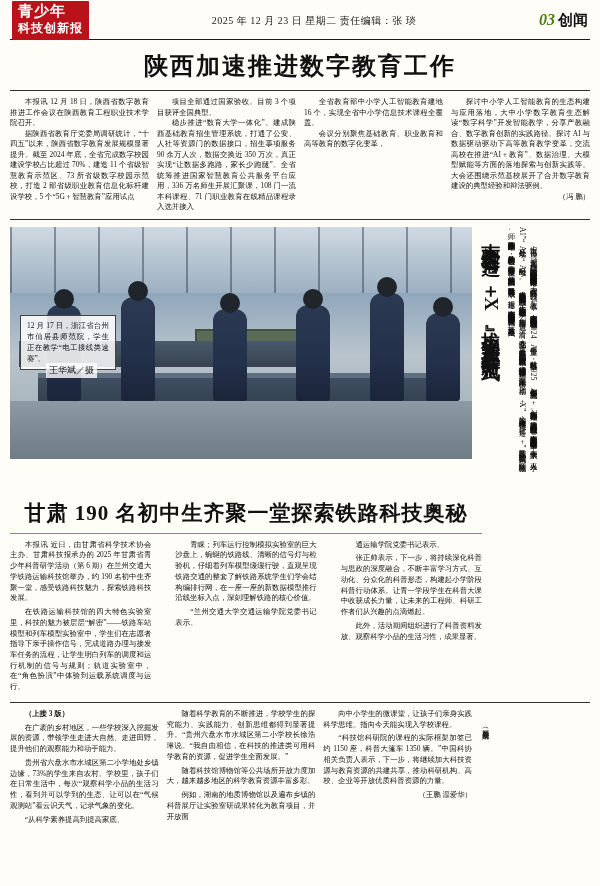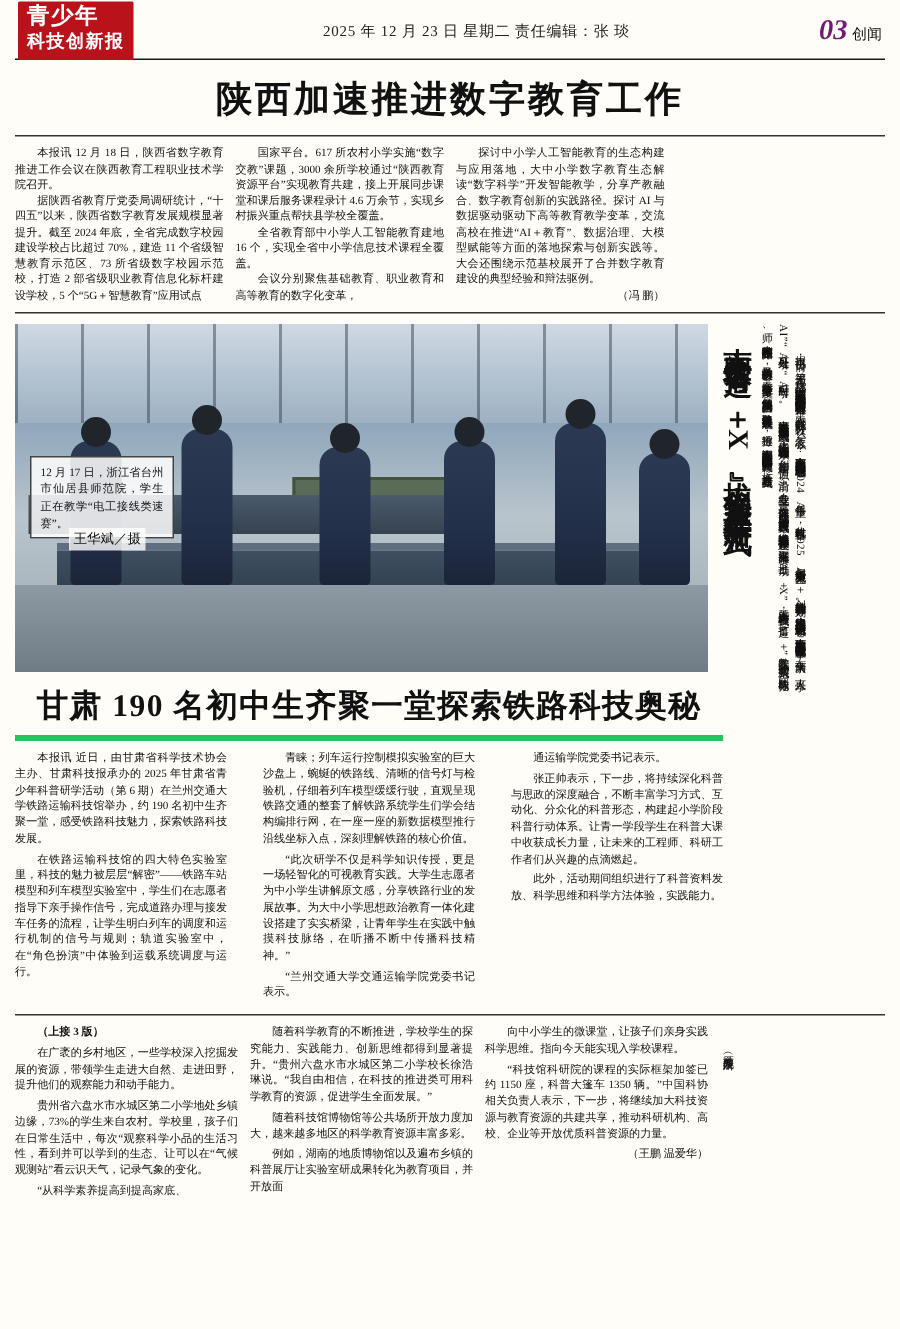--- a/index.html
+++ b/index.html
@@ -29,22 +29,22 @@
     line-height:1.05;
     border-radius:1px;
     white-space:nowrap;
   }
   .logo .l2 { font-size:12px; }
   .masthead-center {
     font-size:10px; color:#222; letter-spacing:.5px;
     flex:1; text-align:center;
   }
   .masthead-right { display:flex; align-items:baseline; gap:3px; }
-  .pagenum { color:#701a75; font-size:19px; font-weight:bold; font-style:italic; font-family:"Liberation Serif",serif; }
-  .sectname { font-size:10px; font-weight:normal; }
+  .pagenum { color:#4d7c0f; font-size:16px; font-weight:bold; font-style:italic; font-family:"Liberation Serif",serif; }
+  .sectname { font-size:15px; font-weight:bold; }
 
   
   .headline {
     font-size:24px; font-weight:bold; letter-spacing:2px;
     text-align:center; padding:10px 0 8px 0;
     font-family:"Liberation Serif","DejaVu Serif",serif;
   }
   .rule { border-top:1px solid #333; margin:0 0 6px 0; }
 
   
@@ -139,22 +139,23 @@
     writing-mode:vertical-rl;
     font-size:7.4px; line-height:1.5; letter-spacing:.3px;
     height:232px; text-align:justify;
   }
   .vert-body p { margin:0 0 0 0; text-indent:2em; }
 
   
   .headline2 {
     font-size:21px; font-weight:bold; letter-spacing:1px;
     text-align:center; padding:8px 0 6px 0;
-    border-bottom:4px solid #22c55e;
+    border-bottom:1px solid #22c55e;
     width:472px;
+    margin-top:32px;
   }
   .mid2 { display:grid; grid-template-columns:1fr 110px; gap:8px; }
   .three-cols {
     display:grid; grid-template-columns:repeat(3,1fr); gap:24px;
     font-size:7.4px; line-height:1.45; text-align:justify;
     padding-top:6px;
   }
   .three-cols p { margin:0 0 3px 0; text-indent:2em; }
 
   
@@ -191,21 +192,24 @@
 
   <div class="headline">陕西加速推进数字教育工作</div>
   <div class="rule"></div>
 
   <div class="top-cols">
     <div>
       <p class="lead">本报讯 12 月 18 日，陕西省数字教育推进工作会议在陕西教育工程职业技术学院召开。</p>
       <p>据陕西省教育厅党委局调研统计，“十四五”以来，陕西省数字教育发展规模显著提升。截至 2024 年底，全省完成数字校园建设学校占比超过 70%，建造 11 个省级智慧教育示范区、73 所省级数字校园示范校，打造 2 部省级职业教育信息化标杆建设学校，5 个“5G＋智慧教育”应用试点</p>
     </div>
     <div>
-      <p>国家平台。617 所农村小学实施“数字交教”课题，3000 余所学校通过“陕西教育资源平台”实现教育共建，接上开展同步课堂和课后服务课程录计 4.6 万余节，实现乡村振兴重点帮扶县学校全覆盖。</p>
+      <p>项目全部通过国家验收。目前 3 个项目获评全国典型。</p>
+      <p>稳步推进“数育大学一体化”。建成陕西基础教育招生管理系统，打通了公安、人社等资源门的数据接口，招生事项服务 90 余万人次，数据交换近 350 万次，真正实现“让数据多跑路，家长少跑腿”。全省统筹推进国家智慧教育公共服务平台应用，336 万名师生开展汇聚课，108 门一流本科课程、71 门职业教育在线精品课程录入选并接入</p>
+    </div>
+    <div>
       <p>全省教育部中小学人工智能教育建地 16 个，实现全省中小学信息技术课程全覆盖。</p>
       <p>会议分别聚焦基础教育、职业教育和高等教育的数字化变革，</p>
     </div>
     <div>
       <p>探讨中小学人工智能教育的生态构建与应用落地，大中小学数字教育生态解读“数字科学”开发智能教学，分享产教融合、数字教育创新的实践路径。探讨 AI 与数据驱动驱动下高等教育教学变革，交流高校在推进“AI＋教育”、数据治理、大模型赋能等方面的落地探索与创新实践等。大会还围绕示范基校展开了合并数字教育建设的典型经验和辩法驱例。</p>
       <p class="byline-r">（冯  鹏）</p>
     </div>
   </div>
 
   <div class="mid">
@@ -238,28 +242,27 @@
   <div class="mid2">
     <div>
       <div class="headline2">甘肃 190 名初中生齐聚一堂探索铁路科技奥秘</div>
       <div class="three-cols">
         <div>
           <p class="lead">本报讯 近日，由甘肃省科学技术协会主办、甘肃科技报承办的 2025 年甘肃省青少年科普研学活动（第 6 期）在兰州交通大学铁路运输科技馆举办，约 190 名初中生齐聚一堂，感受铁路科技魅力，探索铁路科技发展。</p>
           <p>在铁路运输科技馆的四大特色实验室里，科技的魅力被层层“解密”——铁路车站模型和列车模型实验室中，学生们在志愿者指导下亲手操作信号，完成道路办理与接发车任务的流程，让学生明白列车的调度和运行机制的信号与规则；轨道实验室中，在“角色扮演”中体验到运载系统调度与运行。</p>
         </div>
         <div>
           <p>青睐；列车运行控制模拟实验室的巨大沙盘上，蜿蜒的铁路线、清晰的信号灯与检验机，仔细着列车模型缓缓行驶，直观呈现铁路交通的整套了解铁路系统学生们学会结构编排行网，在一座一座的新数据模型推行沿线坐标入点，深刻理解铁路的核心价值。</p>
-          <p>“此次研学不仅是科学知识传授，更是一场轻智化的可视教育实践。大学生志愿者为中小学生讲解原文感，分享铁路行业的发展故事。为大中小学思想政治教育一体化建设搭建了实实桥梁，让青年学生在实践中触摸科技脉络，在听播不断中传播科技精神。”</p>
           <p>“兰州交通大学交通运输学院党委书记表示。</p>
           <p class="credit-line"></p>
         </div>
         <div>
           <p>通运输学院党委书记表示。</p>
           <p>张正帅表示，下一步，将持续深化科普与思政的深度融合，不断丰富学习方式、互动化、分众化的科普形态，构建起小学阶段科普行动体系。让青一学段学生在科普大课中收获成长力量，让未来的工程师、科研工作者们从兴趣的点滴燃起。</p>
-          <p>此外，活动期间组织进行了科普资料发放、科学思维和科学方法体验，实践能力。</p>
+          <p>此外，活动期间组织进行了科普资料发放、观察科学小品的生活习性，成果显著。</p>
         </div>
       </div>
     </div>
     <div></div>
   </div>
 
   <div class="bottom">
     <div>
       <p class="cont-head">（上接 3 版）</p>
       <p>在广袤的乡村地区，一些学校深入挖掘发展的资源，带领学生走进大自然、走进田野，提升他们的观察能力和动手能力。</p>

